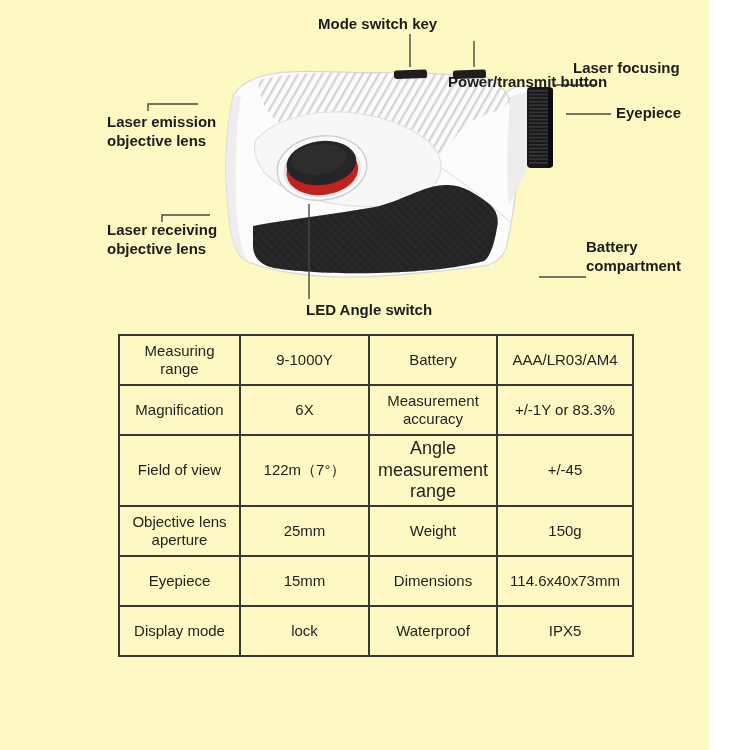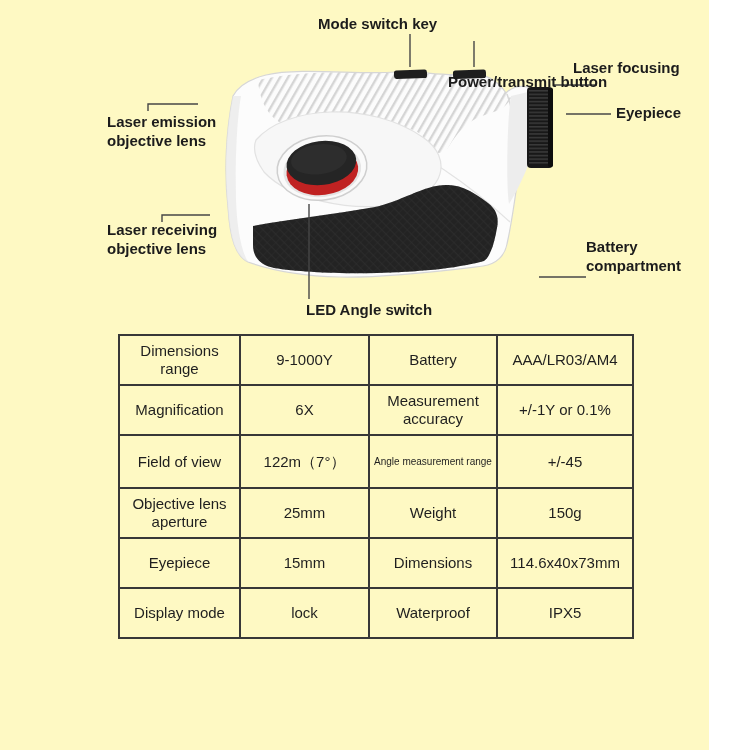--- a/index.html
+++ b/index.html
@@ -18,21 +18,21 @@
   .co-battery{left:586px;top:238px;width:104px;}
   .co-led{left:266px;top:301px;width:160px;margin-left:40px;}
   
   table.spec{position:absolute;left:118px;top:334px;border-collapse:collapse;table-layout:fixed;width:514px;
              color:#1f1f1f;font-size:15px;}
   table.spec td{border:2px solid #383838;text-align:center;vertical-align:middle;padding:2px 4px;
                 overflow:hidden;line-height:1.2;}
   table.spec tr{height:50px;}
   table.spec tr:nth-child(3){height:53px;}
   td.al{text-align:left;padding-left:10px;}
-  td.small{font-size:10px;line-height:1.15;}
+  td.small{font-size:18px;line-height:1.15;}
 </style>
 </head>
 <body>
 
 <div class="stage">
 
   <div class="diagram">
     <svg width="750" height="332" viewBox="0 0 750 332">
       <defs>
         <pattern id="hatch" width="7" height="7" patternUnits="userSpaceOnUse" patternTransform="rotate(-60)">
@@ -165,30 +165,30 @@
 
   <table class="spec">
     <colgroup>
       <col style="width:121px">
         <col style="width:129px">
         <col style="width:128px">
         <col style="width:136px">
     </colgroup>
     <tbody>
       <tr>
-        <td class="al">Dimensions range</td>
+        <td class="al">Measuring range</td>
         <td>9-1000Y</td>
         <td>Battery</td>
         <td>AAA/LR03/AM4</td>
       </tr>
       <tr>
         <td>Magnification</td>
         <td>6X</td>
         <td class="al">Measurement accuracy</td>
-        <td>+/-1Y or 0.1%</td>
+        <td>+/-1Y or 83.3%</td>
       </tr>
       <tr>
         <td>Field of view</td>
         <td>122m（7°）</td>
         <td class="al small">Angle measurement range</td>
         <td>+/-45</td>
       </tr>
       <tr>
         <td class="al">Objective lens aperture</td>
         <td>25mm</td>

